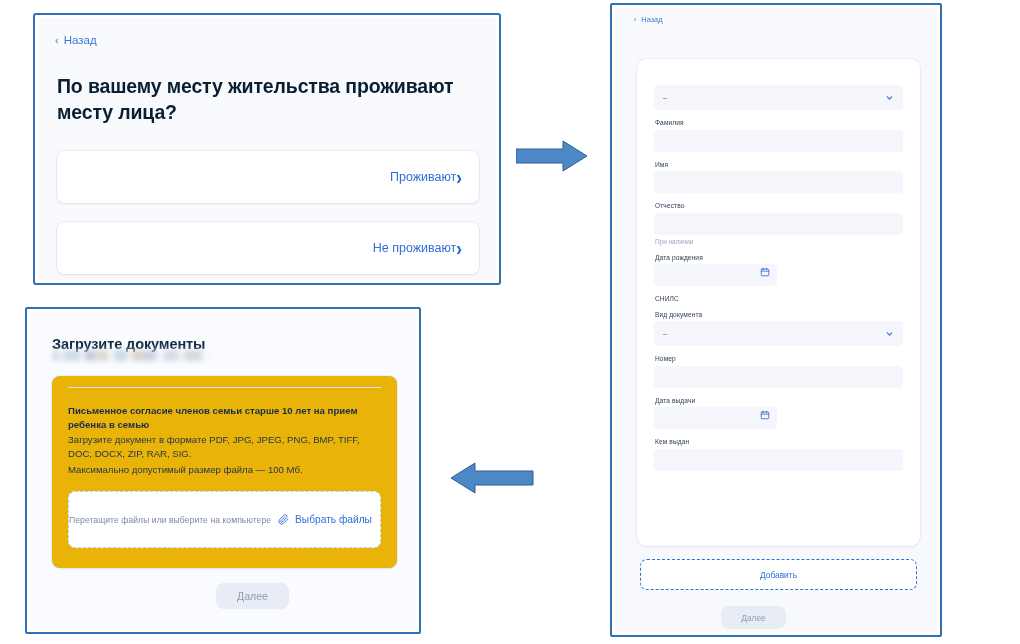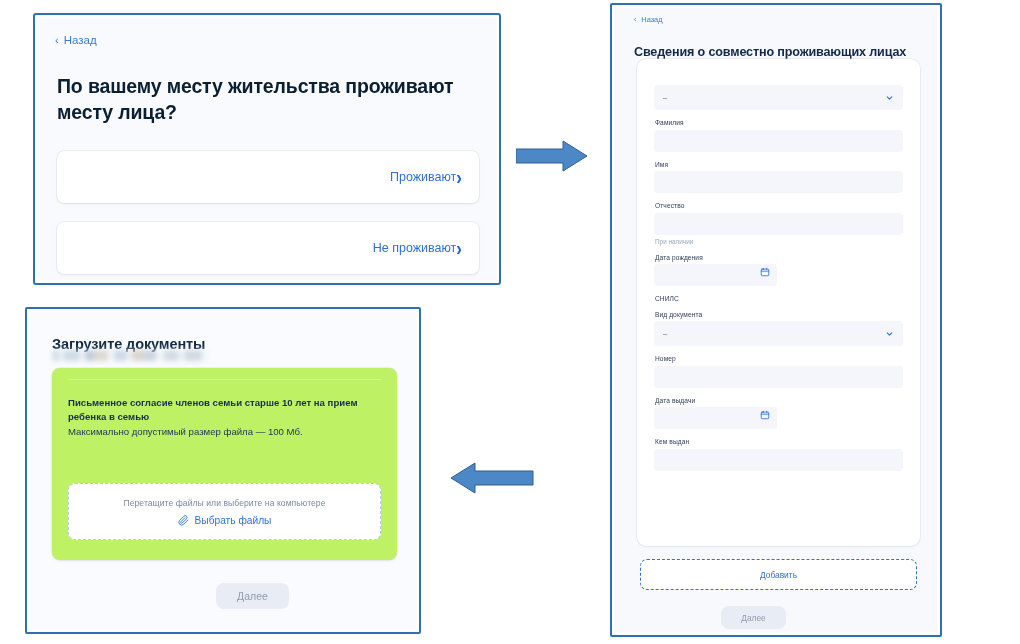--- a/index.html
+++ b/index.html
@@ -153,24 +153,24 @@
         #c4cedd 92px, #c4cedd 104px,
         #f1f4f8 104px,#f1f4f8 112px,
         #cfd6e0 112px,#cfd6e0 126px,
         #eceff4 126px,#eceff4 133px,
         #cdd4de 133px,#cdd4de 150px,
         #f3f6fa 150px,#f3f6fa 157px);
   }
   .docs-card {
     position: absolute;
     left: 22px;
-    top: 56px;
+    top: 64px;
     width: 345px;
     height: 192px;
-    background: #bef264;
+    background: #eab308;
     border-radius: 8px;
     box-shadow: 0 1px 3px rgba(23,53,94,0.07), 0 0 0 0.5px rgba(205,218,236,0.6);
     box-sizing: border-box;
   }
   .docs-divider {
     position: absolute;
     left: 16px;
     top: 11px;
     width: 313px;
     height: 1px;
@@ -200,23 +200,22 @@
   .dropzone {
     position: absolute;
     left: 16px;
     top: 115px;
     width: 313px;
     height: 57px;
     border: 1px dashed #b9cbe4;
     border-radius: 7px;
     box-sizing: border-box;
     display: flex;
-    flex-direction: column;
+    flex-direction: row;
     align-items: center;
-    justify-content: center;
     gap: 7px;
     cursor: pointer;
     background: #ffffff;
   }
   .dropzone-hint {
     font-size: 8.6px;
     color: #7a8ba3;
     letter-spacing: 0.05px;
   }
   .dropzone-action {
@@ -413,20 +412,21 @@
   <div class="panel-inner">
 
     <h2 class="docs-title">Загрузите документы</h2>
     <div class="docs-redacted"></div>
 
     <div class="docs-card">
       <div class="docs-divider"></div>
 
       <div class="docs-body">
         <p class="docs-req">Письменное согласие членов семьи старше 10 лет на прием ребенка в семью</p>
+        <p class="docs-note">Загрузите документ в формате PDF, JPG, JPEG, PNG, BMP, TIFF, DOC, DOCX, ZIP, RAR, SIG.</p>
         <p class="docs-note">Максимально допустимый размер файла — 100 Мб.</p>
       </div>
 
       <div class="dropzone">
         <span class="dropzone-hint">Перетащите файлы или выберите на компьютере</span>
         <span class="dropzone-action">
           <span class="clip-icon">
             <svg viewBox="0 0 24 24" width="11" height="11" fill="none" stroke="#2f6fd8" stroke-width="2" stroke-linecap="round" stroke-linejoin="round">
               <path d="M21.44 11.05l-9.19 9.19a6 6 0 0 1-8.49-8.49l9.19-9.19a4 4 0 0 1 5.66 5.66l-9.2 9.19a2 2 0 0 1-2.83-2.83l8.49-8.48"></path>
             </svg>
@@ -442,21 +442,20 @@
 </div>
 
 <div class="panel" id="panel-persons">
   <div class="panel-inner">
 
     <a class="back-link p-back" href="#">
       <span class="back-chevron">‹</span>
       <span>Назад</span>
     </a>
 
-    <h2 class="p-title">Сведения о совместно проживающих лицах</h2>
 
     <div class="p-card">
 
       <div class="field">
         <div class="field-select">
           <span class="sel-value">–</span>
           <span class="chev-down">
             <svg viewBox="0 0 24 24" width="9" height="9" fill="none" stroke="currentColor" stroke-width="3" stroke-linecap="round" stroke-linejoin="round">
                 <polyline points="6 9 12 15 18 9"></polyline>
               </svg>

